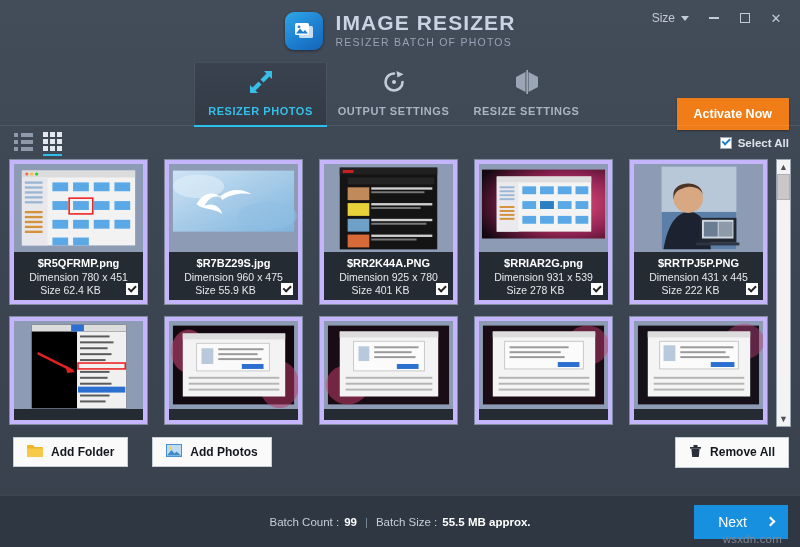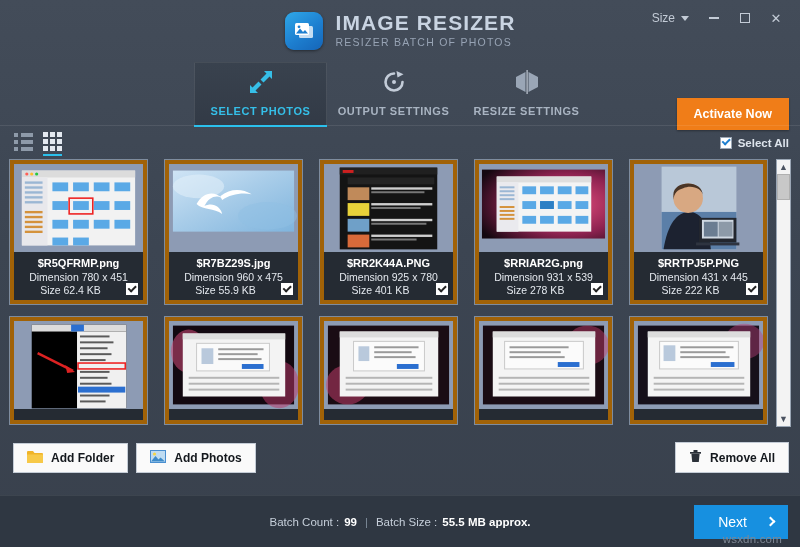--- a/index.html
+++ b/index.html
@@ -144,21 +144,21 @@
     overflow: hidden;
   }
   .photogrid {
     display: grid;
     grid-template-columns: repeat(5, 139px);
     gap: 11px 16px;
     padding-right: 26px;
   }
   .card {
     border: 1px solid #5c6776;
-    background: #a16207;
+    background: #c4b5fd;
     padding: 4px;
     cursor: pointer;
   }
   .card.sel { border-color: #7e8c9e; }
   .thumb {
     height: 88px;
     background: #8d9bb4;
     display: flex; align-items: center; justify-content: center;
     overflow: hidden; position: relative;
   }
@@ -199,23 +199,23 @@
     color: #4a5260; font-size: 9px;
   }
   .sarrow.down { margin-top: auto; }
   .sthumb {
     width: 13px; height: 26px; background: #c8c8c8;
     border: 1px solid #b0b0b0; cursor: pointer;
   }
 
   
   .actionbar {
-    height: 42px; display: flex; align-items: flex-end;
+    height: 42px; display: flex; align-items: center;
     padding: 0 11px 0 13px;
-    gap: 8px;
+    gap: 24px;
   }
   .wbtn {
     background: #fafafa; color: #14181d;
     border: 1px solid #c4ccd6;
     font-size: 12px; font-weight: bold;
     padding: 6px 13px; cursor: pointer;
     display: flex; align-items: center; gap: 8px;
   }
   .spacer { margin-left: auto; }
 
@@ -288,21 +288,21 @@
 
 <div class="tabstrip">
 
   <div class="tab active">
     <span class="ti">
       <svg width="26" height="26" viewBox="0 0 26 26">
         <path d="M24 2 L24 10 L21.5 7.5 L15.5 13.5 L12.5 10.5 L18.5 4.5 L16 2 Z" fill="#36bfe8"></path>
         <path d="M2 24 L2 16 L4.5 18.5 L10.5 12.5 L13.5 15.5 L7.5 21.5 L10 24 Z" fill="#36bfe8"></path>
       </svg>
     </span>
-    <span class="tl">SELECT PHOTOS</span>
+    <span class="tl">RESIZER PHOTOS</span>
   </div>
 
   <div class="tab">
     <span class="ti">
       <svg width="24" height="24" viewBox="0 0 24 24">
         <path d="M12 3.5 A8.5 8.5 0 1 0 20.5 12" stroke="#c3ccd8" stroke-width="2.6" fill="none" stroke-linecap="round"></path>
         <path d="M14.5 1 L21.5 4.2 L15.5 7.5 Z" fill="#c3ccd8"></path>
         <circle cx="12" cy="12" r="2" fill="#c3ccd8"></circle>
       </svg>
     </span>

